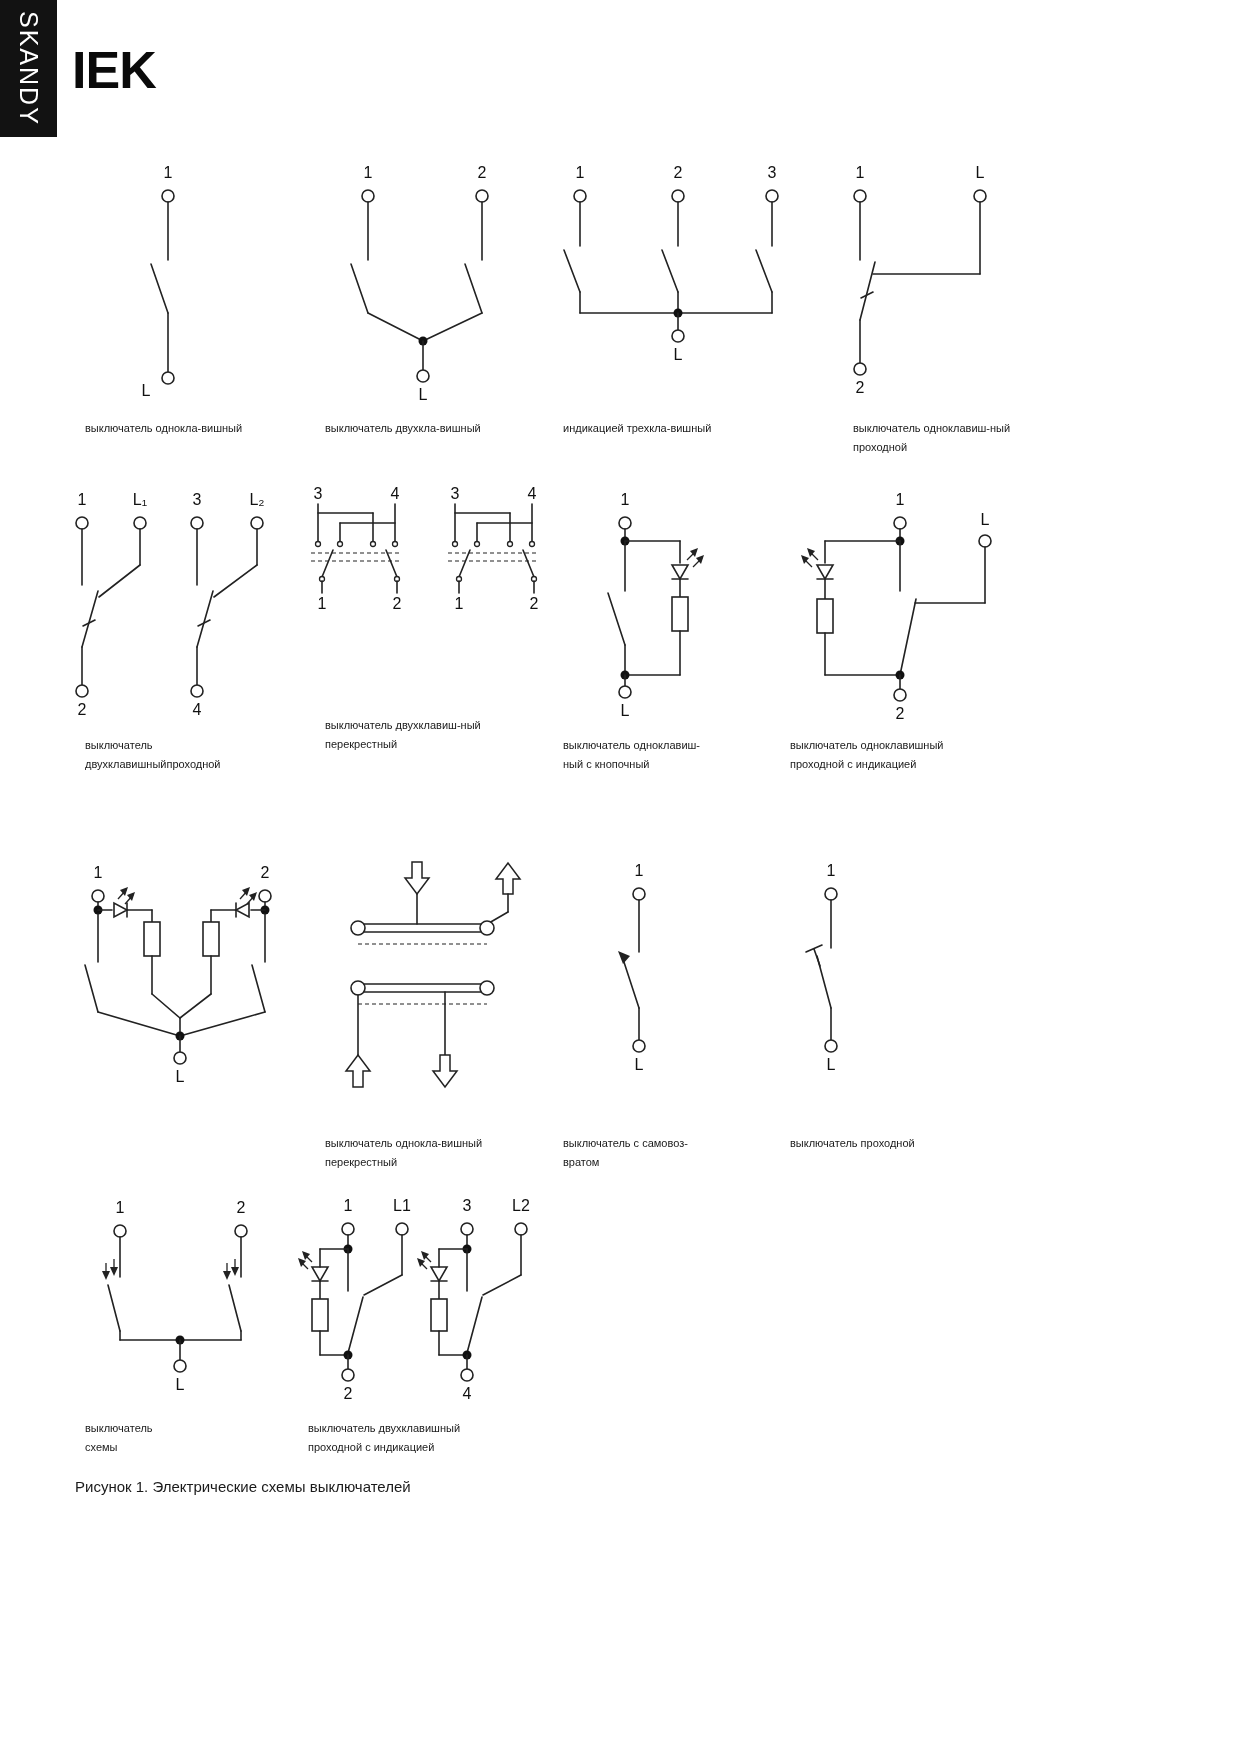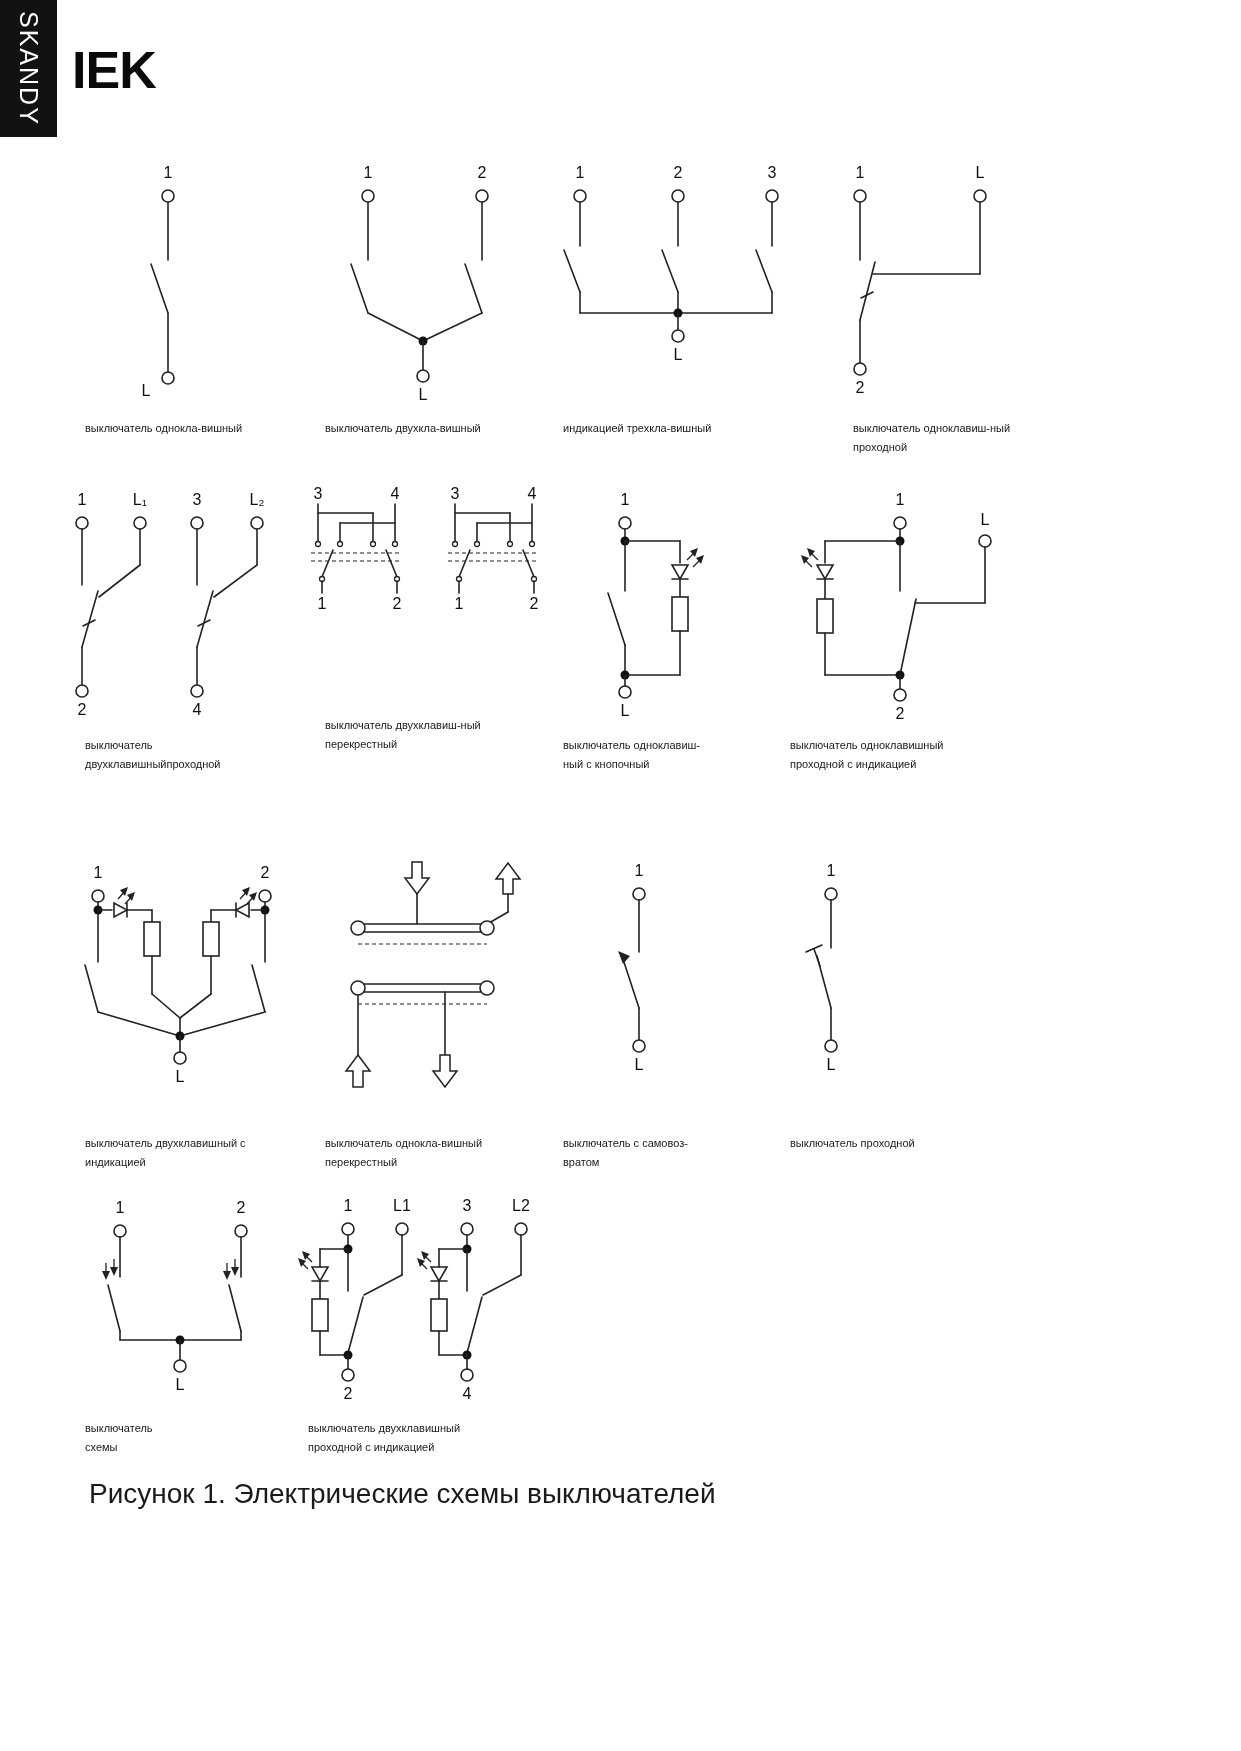--- a/index.html
+++ b/index.html
@@ -6,21 +6,21 @@
   html,body { background:#ffffff; }
   .page { position:relative; width:1241px; height:1751px; background:#fff;
           font-family:"Liberation Sans", sans-serif; color:#111; overflow:hidden; }
   .sidebar { position:absolute; left:0; top:0; width:57px; height:137px; background:#121212;
              display:flex; align-items:center; justify-content:center; }
   .sidebar span { writing-mode:vertical-rl; text-orientation:mixed; color:#fff;
                   font-size:25px; letter-spacing:2px; }
   .logo { position:absolute; left:72px; top:40px; font-size:52px; font-weight:900;
           letter-spacing:-1px; color:#0a0a0a;text-align:right; }
   .caption { position:absolute; font-size:11px; line-height:19px; color:#1a1a1a; width:240px; }
-  .figure-caption { position:absolute; left:75px; top:1478px; font-size:28px; color:#1a1a1a;margin-left:14px; }
+  .figure-caption { position:absolute; left:75px; top:1478px; font-size:15px; color:#1a1a1a; }
   .diag { position:absolute; }
   .diag svg { display:block; overflow:visible; }
   .st   { stroke:#222; stroke-width:1.6; fill:none; stroke-linecap:round; }
   .term { stroke:#222; stroke-width:1.6; fill:#fff; }
   .sm   { stroke:#222; stroke-width:1.3; fill:#fff; }
   .dot  { fill:#111; stroke:none; }
   .lbl  { font:16px "Liberation Sans", sans-serif; fill:#111; text-anchor:middle; }
   .dash { stroke:#222; stroke-width:1.2; fill:none; stroke-dasharray:4 3; }
   .res  { stroke:#222; stroke-width:1.6; fill:#fff; }
   .arr  { stroke:#222; stroke-width:1.3; fill:none; }
@@ -409,24 +409,20 @@
         <line class="st" x1="36" y1="152" x2="22" y2="100"></line>
         <line class="st" x1="11" y1="96" x2="27" y2="89"></line>
         <line class="st" x1="19" y1="93" x2="25" y2="110"></line>
         <line class="st" x1="36" y1="152" x2="36" y2="184"></line>
         <circle class="term" cx="36" cy="190" r="6"></circle>
       </g>
       <text class="lbl" x="36" y="214">L</text>
     </svg>
   </div>
 
-  <div class="caption" style="left:85px;top:1134px">
-    <div>выключатель двухклавишный с</div>
-    <div>индикацией</div>
-  </div>
   <div class="caption" style="left:325px;top:1134px">
     <div>выключатель однокла-вишный</div>
     <div>перекрестный</div>
   </div>
   <div class="caption" style="left:563px;top:1134px">
     <div>выключатель с самовоз-</div>
     <div>вратом</div>
   </div>
   <div class="caption" style="left:790px;top:1134px">
     <div>выключатель проходной</div>

